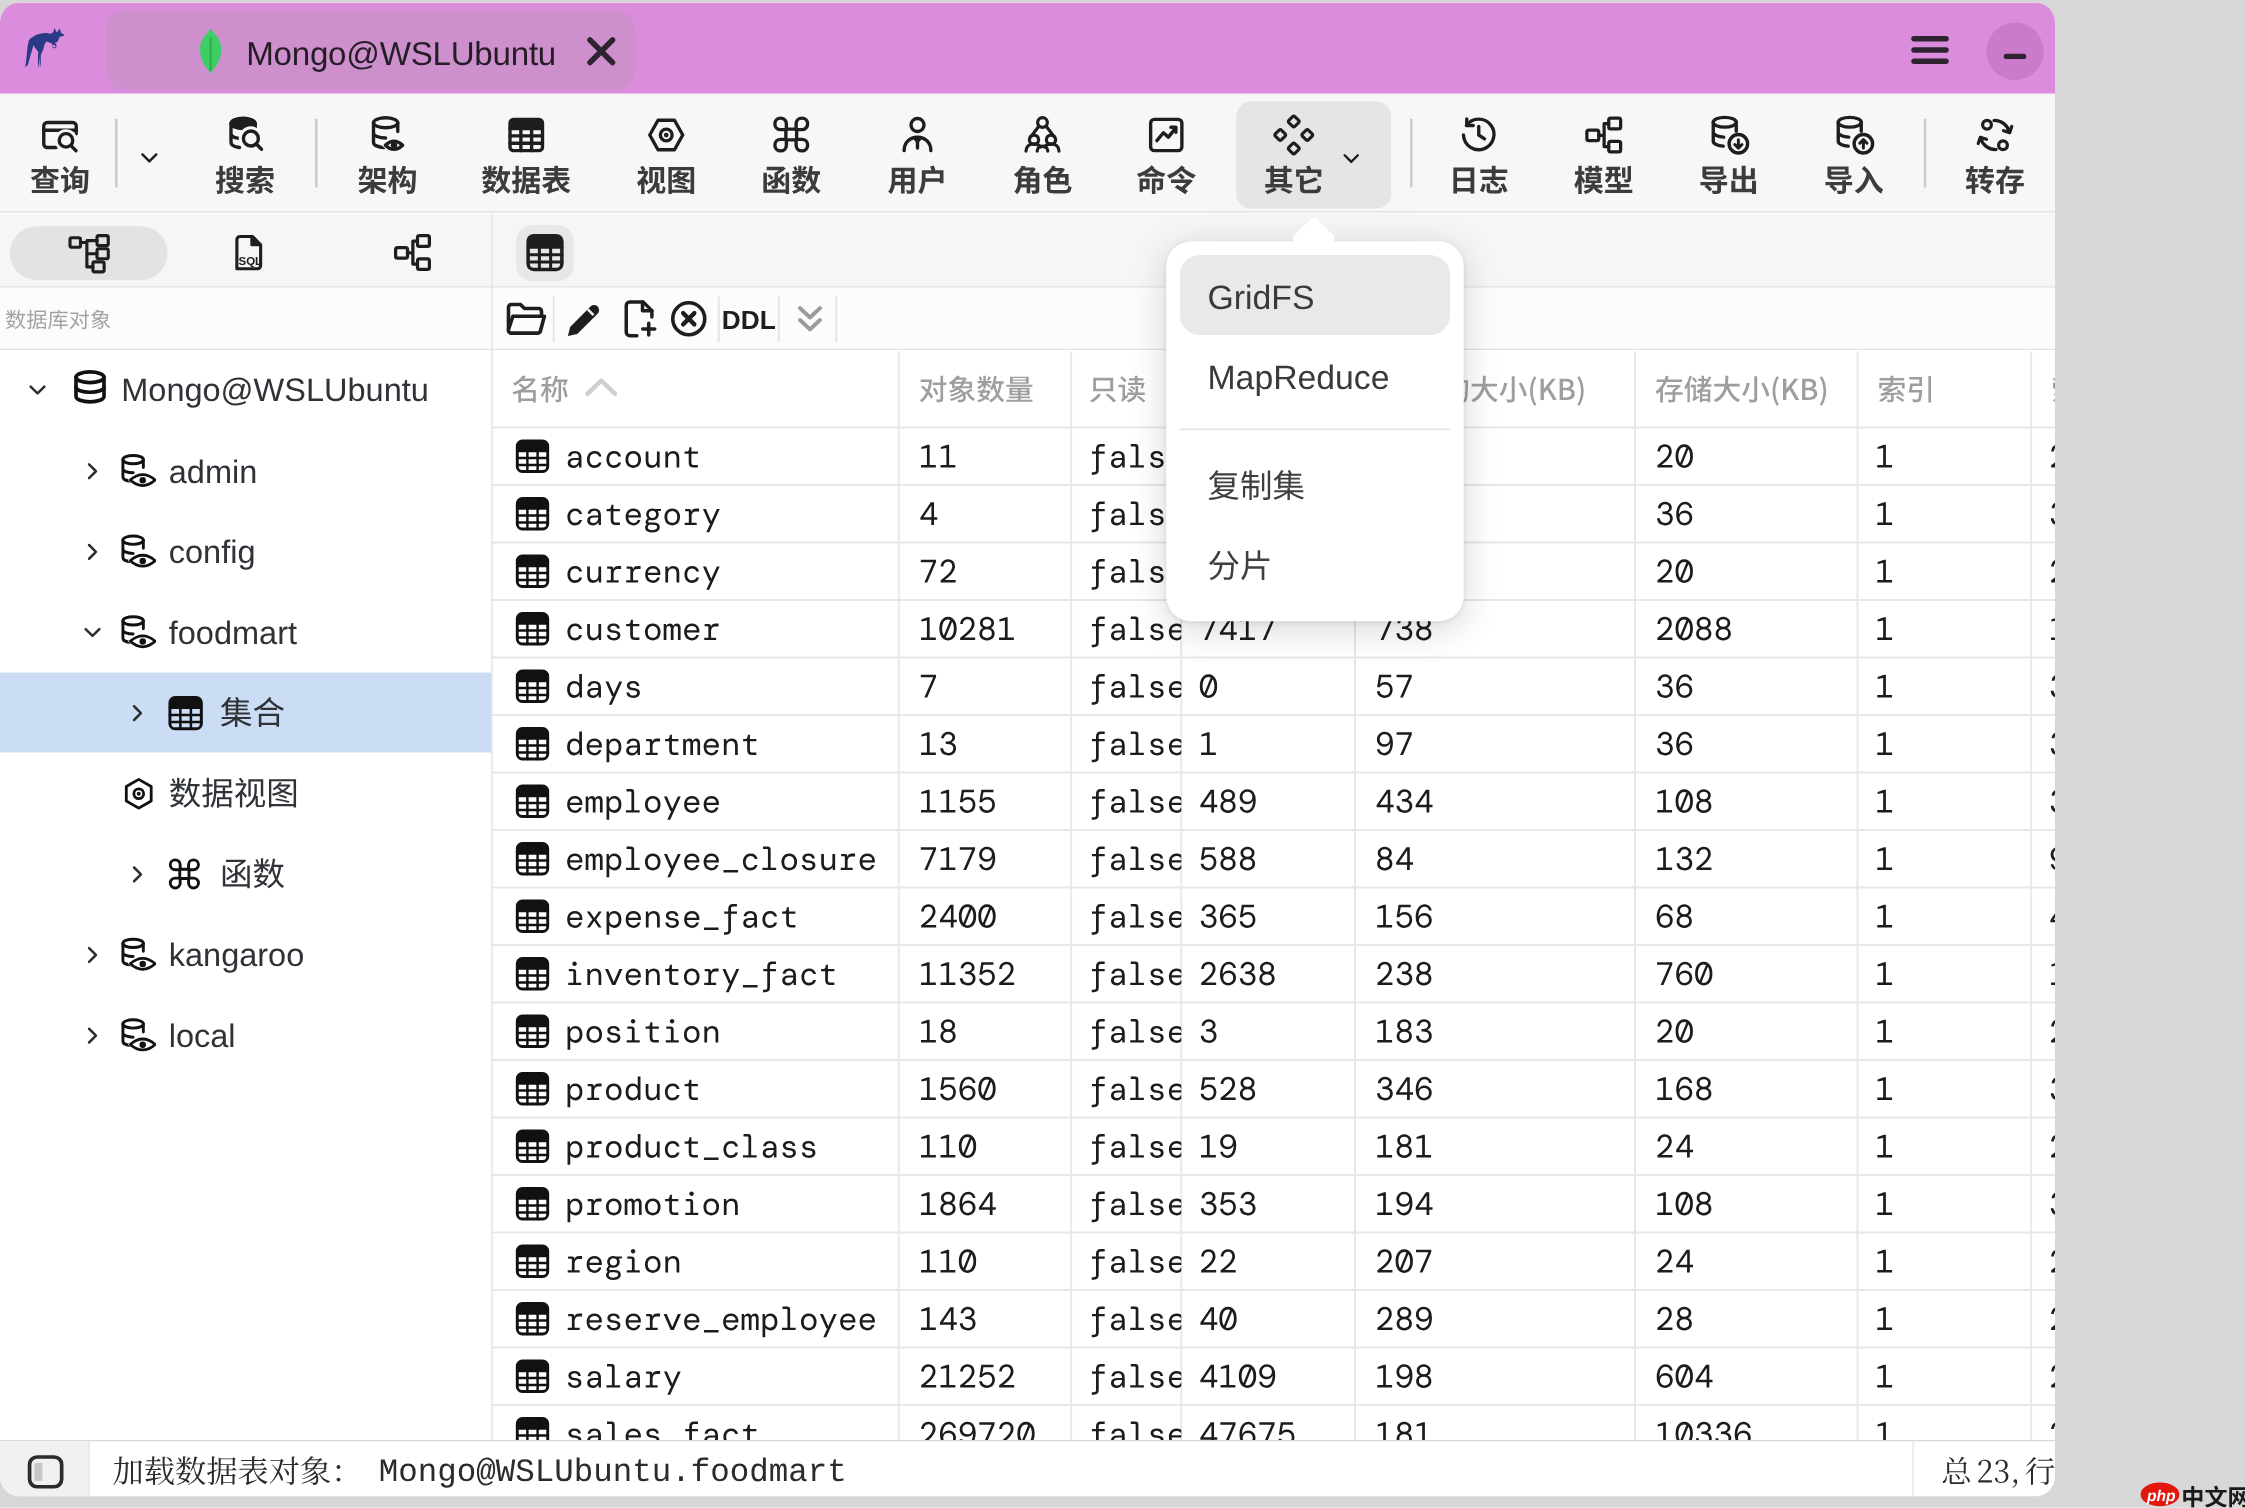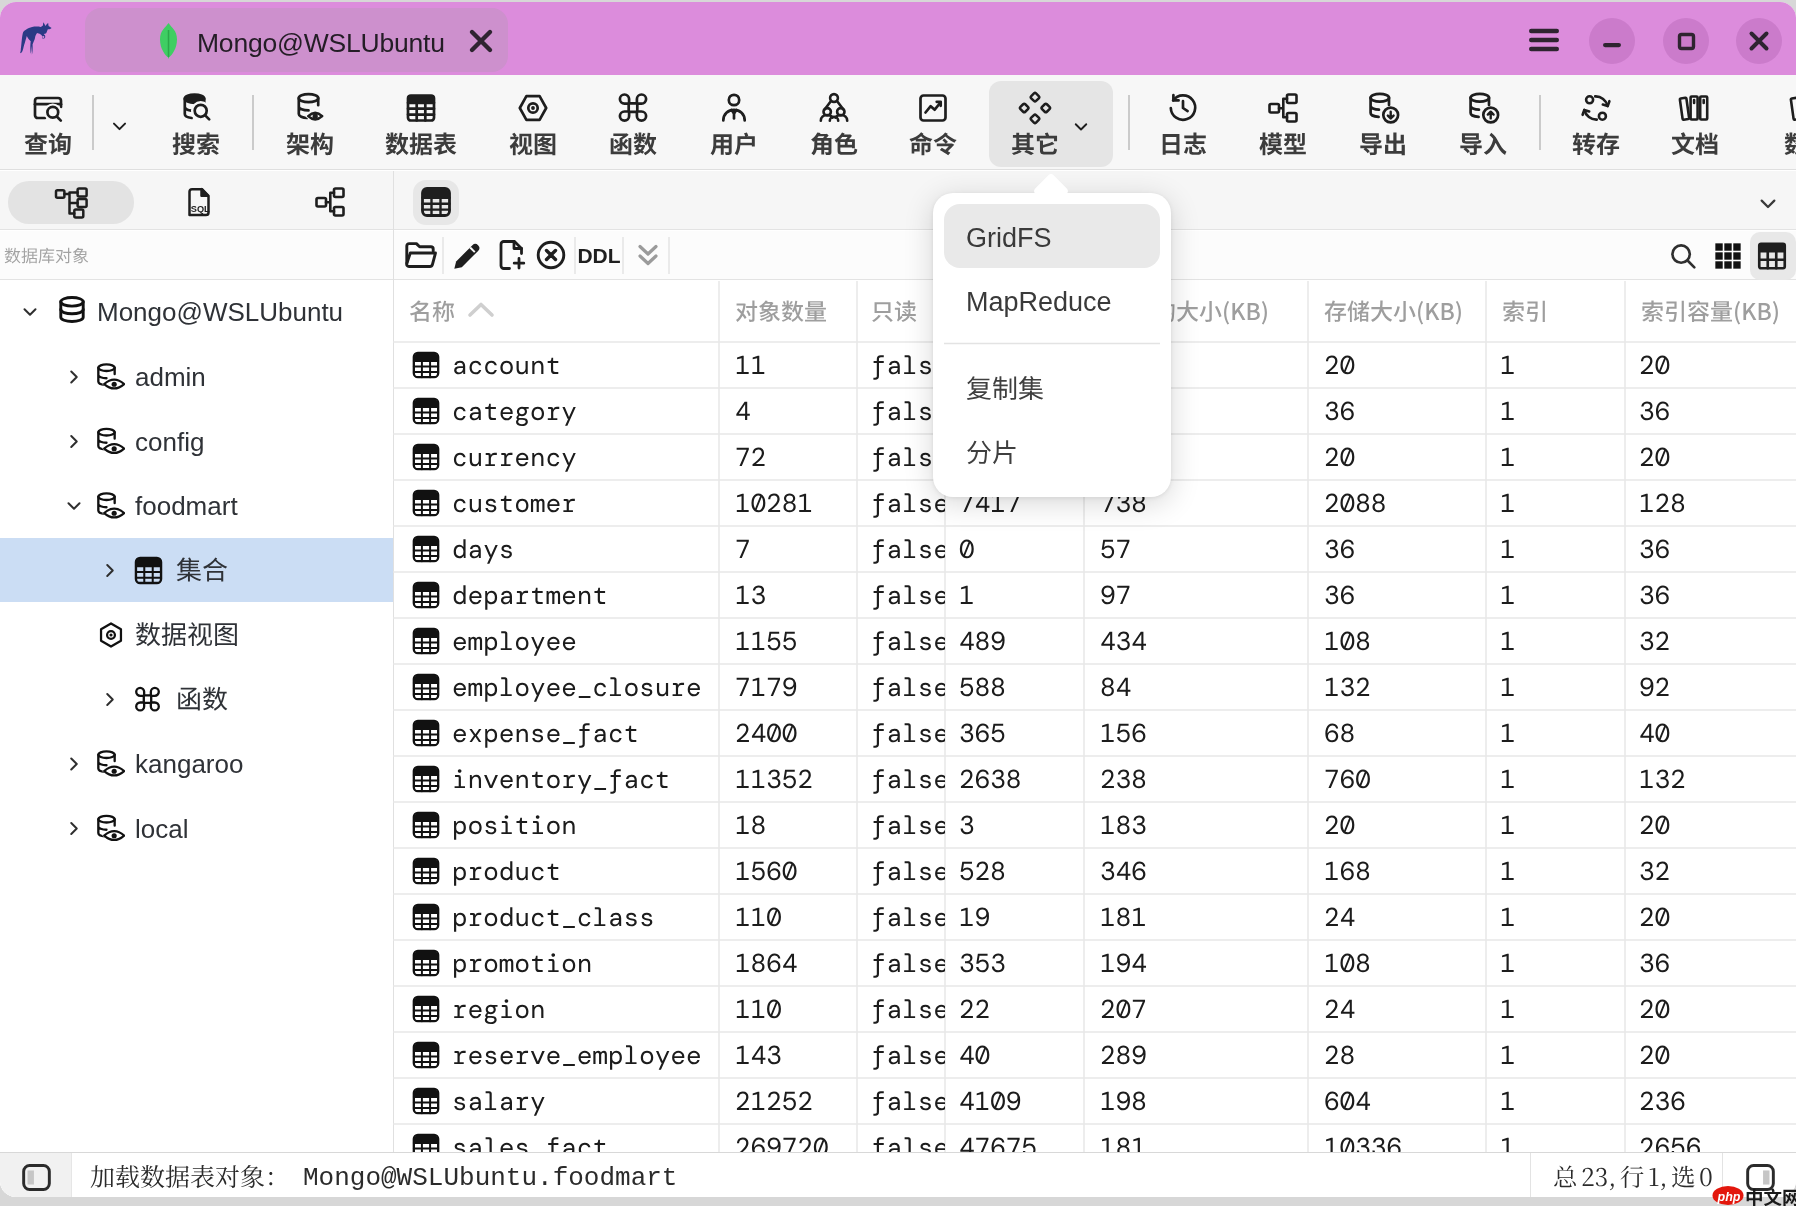--- a/index.html
+++ b/index.html
@@ -1,15 +1,15 @@
 <!DOCTYPE html>
 <html><head><meta charset="utf-8"><style>
 *{margin:0;padding:0;box-sizing:border-box}
 html,body{width:1796px;height:1206px;overflow:hidden;background:#D7D7D7;font-family:"Liberation Sans",sans-serif}
-#win{position:absolute;left:0;top:2px;width:1796px;height:1195px;background:#FFF;border-radius:16px;overflow:hidden}
+#win{position:absolute;left:0;top:2px;width:1644px;height:1195px;background:#FFF;border-radius:16px;overflow:hidden}
 #page{position:absolute;left:0;top:-2px;width:1796px;height:1206px}
 svg{display:block}
 #base{position:absolute;left:0;top:0;z-index:5}
 </style></head>
 <body>
 <svg width="0" height="0" style="position:absolute">
     <defs>
       <path id="m_67e5" d="M324 220H662V169H324ZM324 346H662V296H324ZM61 44V-61H940V44ZM437 850V738H53V634H321C244 557 135 491 24 455C49 432 84 388 101 360C136 374 171 391 205 410V90H788V417C823 397 859 381 896 367C912 397 948 442 974 465C861 499 749 560 669 634H949V738H556V850ZM230 425C309 474 380 535 437 605V454H556V606C616 535 691 473 773 425Z"></path>
       <path id="m_8be2" d="M83 764C132 713 195 642 224 596L311 674C281 719 214 785 165 832ZM34 542V427H154V126C154 80 124 45 102 30C122 7 151 -44 161 -72C178 -48 211 -19 393 123C381 146 362 193 354 225L270 161V542ZM487 850C447 730 375 609 295 535C323 516 373 475 395 453L407 466V57H516V112H745V526H455C472 549 488 573 504 599H829C819 228 807 79 779 47C768 33 757 28 739 28C715 28 665 29 610 34C630 1 646 -50 648 -82C702 -84 758 -85 793 -79C832 -73 858 -61 884 -23C923 29 935 191 947 651C948 666 948 707 948 707H563C580 743 596 780 609 817ZM640 273V208H516V273ZM640 364H516V431H640Z"></path>
       <path id="m_641c" d="M144 850V660H37V550H144V372C100 358 60 346 26 337L55 223L144 254V43C144 30 140 26 128 26C116 26 83 26 49 27C64 -6 77 -57 81 -88C143 -89 187 -84 218 -64C249 -45 258 -13 258 42V294L357 330L337 436L258 409V550H345V660H258V850ZM380 304V205H438L410 194C447 143 493 98 546 60C474 33 393 16 307 5C325 -19 348 -63 357 -91C465 -73 566 -46 654 -4C730 -41 816 -69 909 -86C923 -58 954 -13 977 9C901 20 829 38 763 61C836 116 893 185 930 276L859 308L840 304H703V378H929V777H732V682H823V619H735V534H823V472H703V850H597V765L537 822C501 794 440 764 384 744V378H597V304ZM486 687C524 700 562 715 597 733V472H486V534H564V619H486ZM767 205C737 168 698 137 654 110C604 137 562 169 529 205Z"></path>

